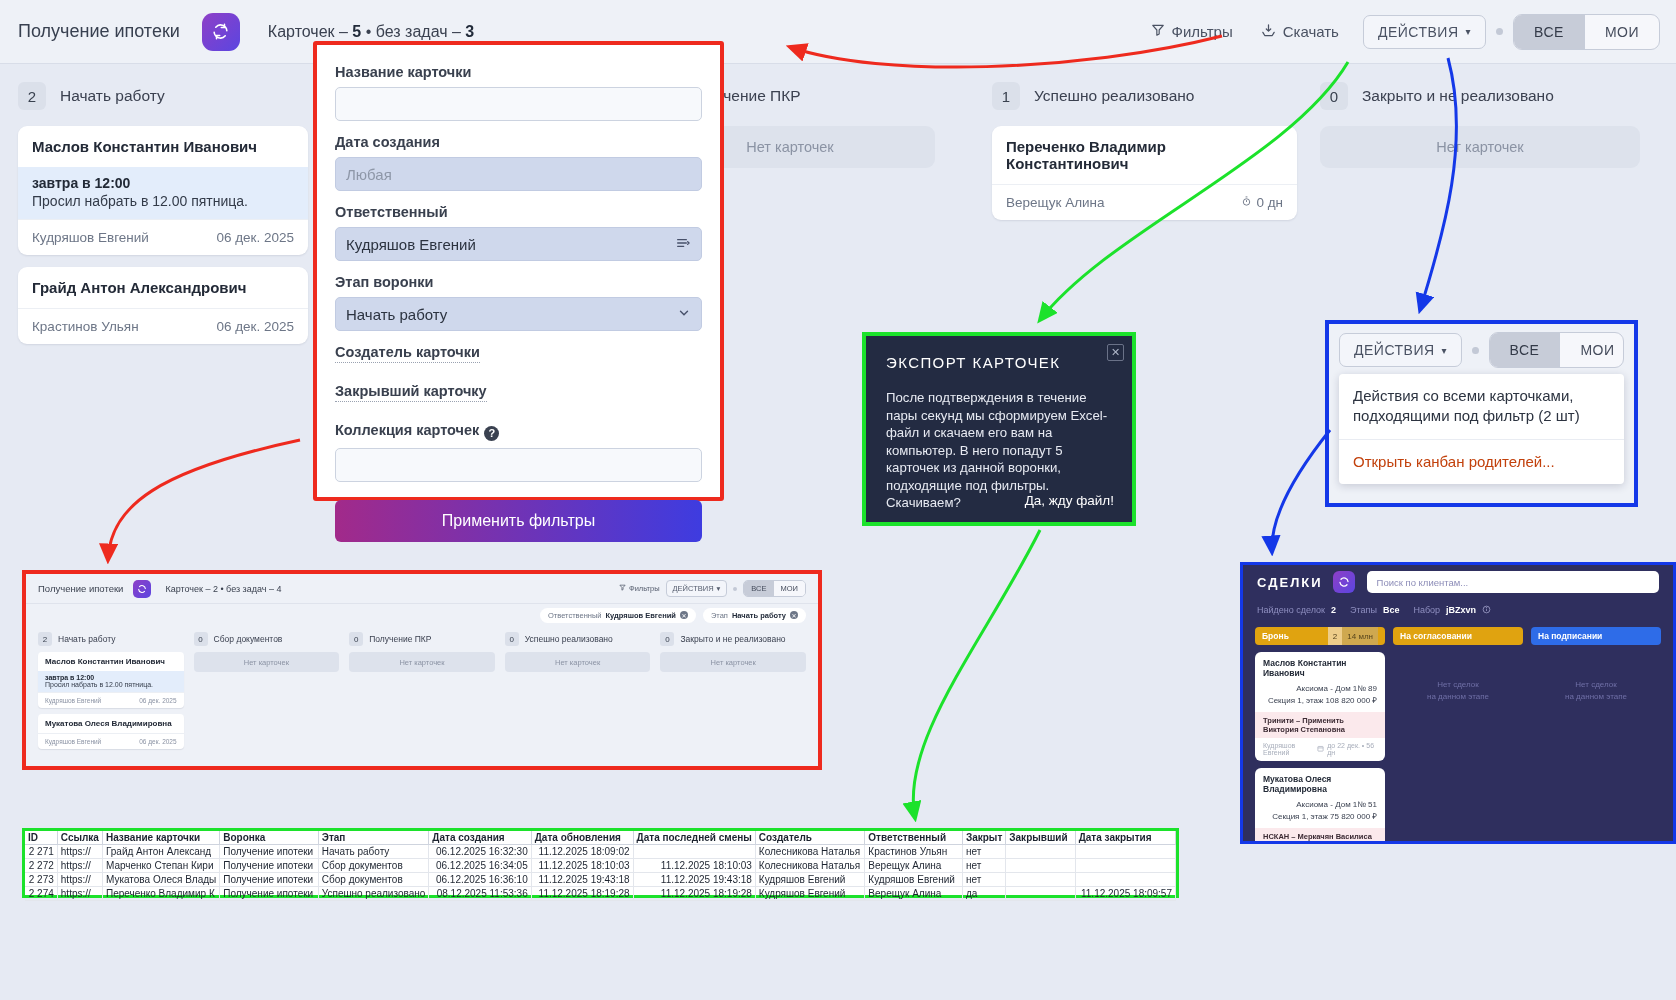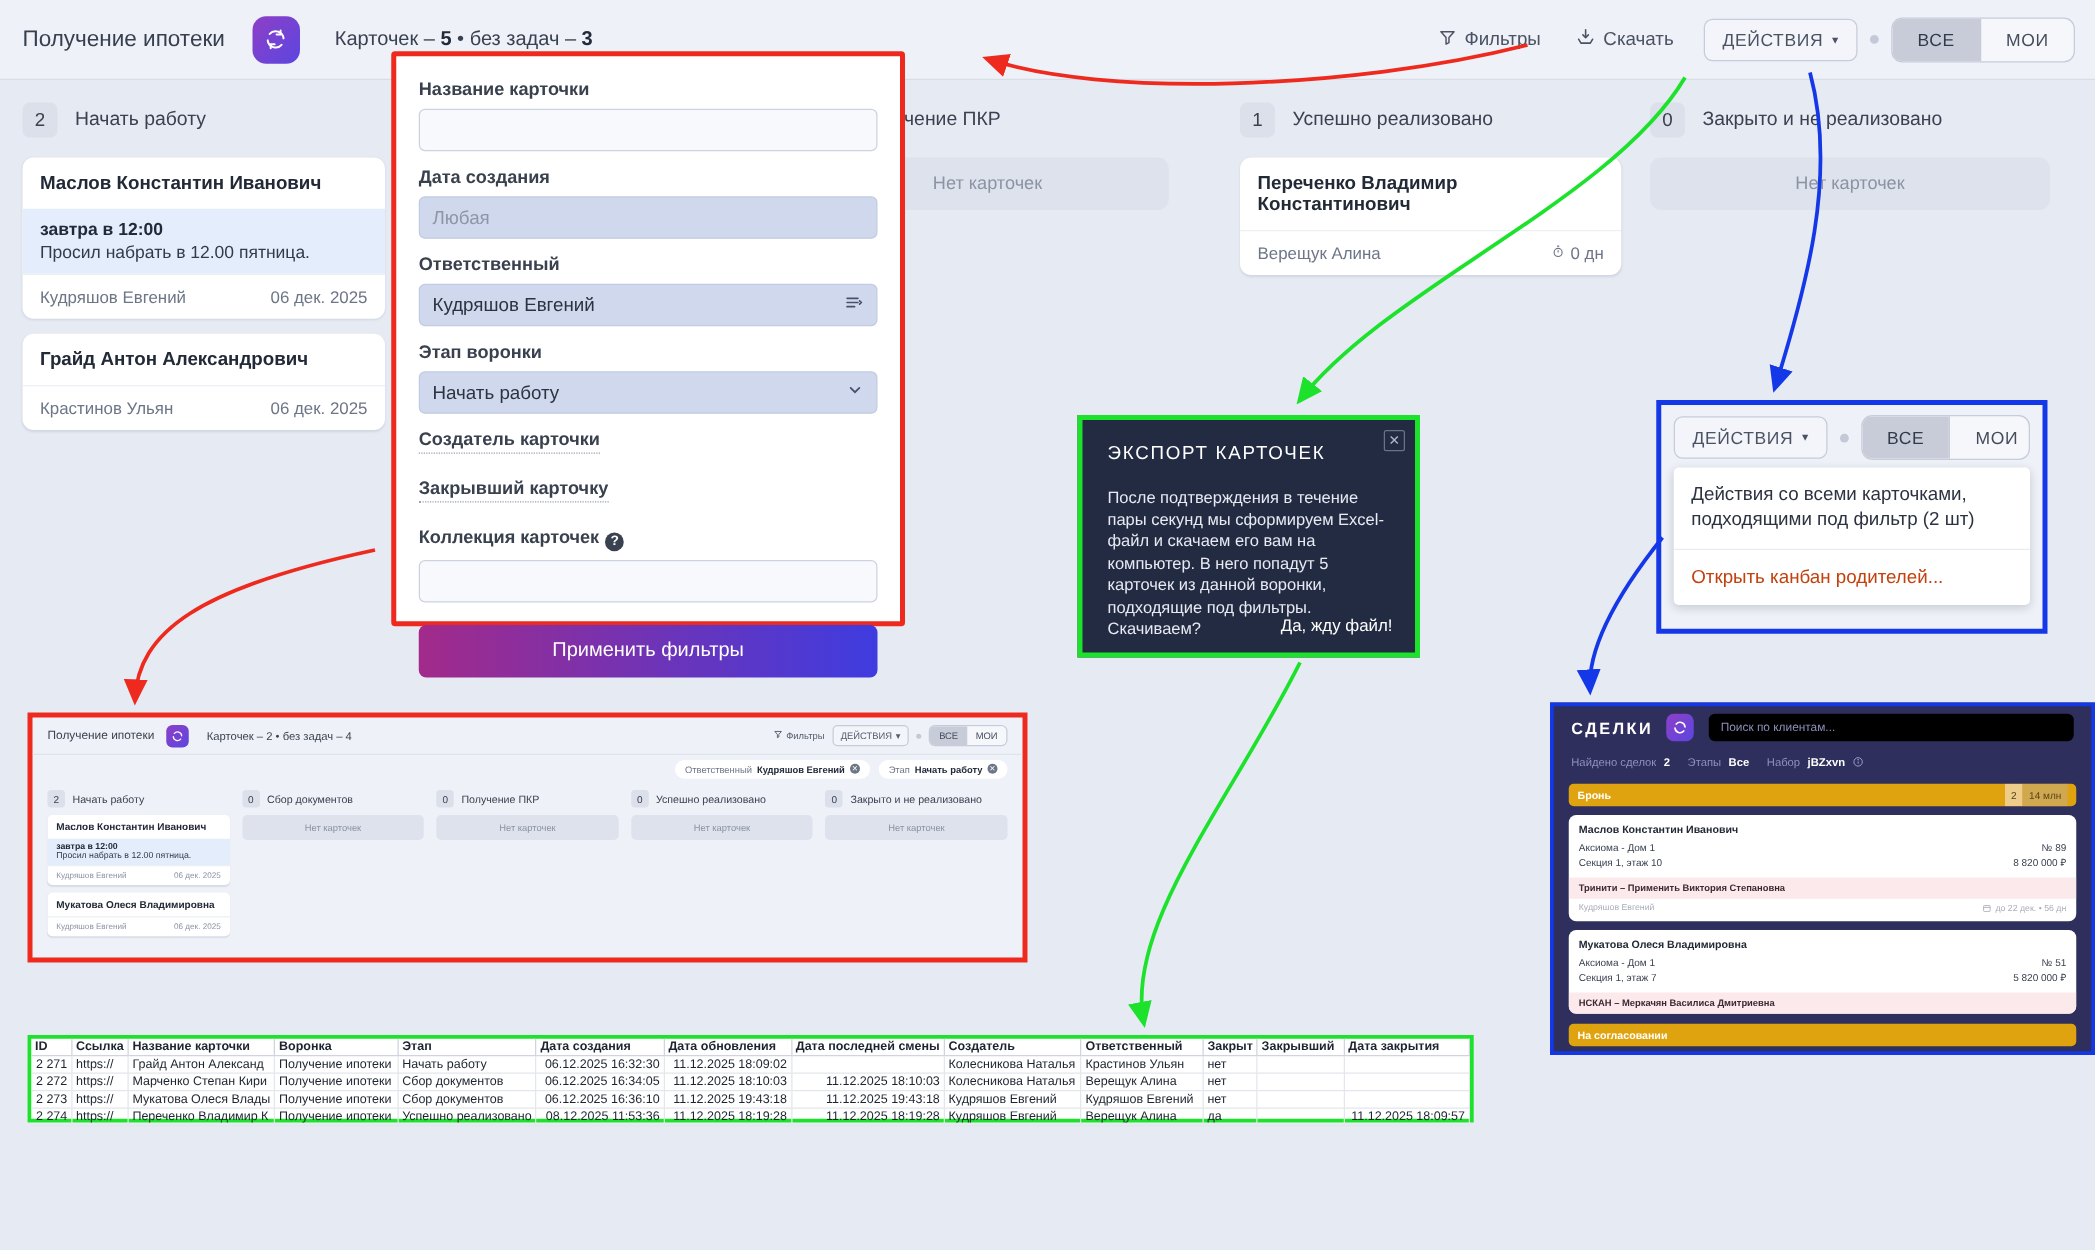--- a/index.html
+++ b/index.html
@@ -173,39 +173,39 @@
 
   
   #crm-panel {
     left:1240px; top:562px; width:436px; height:282px;
     background:#2f2f5e; border:3px solid #1438e8; overflow:hidden;
   }
   .crm-top { height:34px; display:flex; align-items:center; padding:0 14px; }
   .crm-logo-txt { font-size:13px; letter-spacing:2px; color:#fff; font-weight:bold; }
   .crm-logo { width:22px;height:22px;border-radius:6px;margin-left:10px;
     background:linear-gradient(135deg,#8e3fc7,#5b46e0);display:flex;align-items:center;justify-content:center;color:#fff;font-size:11px;}
-  .crm-search { margin-left:12px; flex:1; height:22px; border-radius:5px; background:#000000;
+  .crm-search { margin-left:12px; flex:1; height:22px; border-radius:5px; background:#ffffff;
     display:flex;align-items:center;padding:0 10px;font-size:9.5px;color:#8d8db8;}
   .crm-meta { height:22px; display:flex;align-items:center;gap:6px;padding:0 14px;font-size:9px;color:#a5a5cf;}
   .crm-meta b { color:#fff; }
   .crm-meta span.lbl { color:#8f8fc0; }
-  .crm-cols { display:flex; gap:8px; padding:6px 12px 0;flex-direction:column; }
+  .crm-cols { display:flex; gap:8px; padding:6px 12px 0; }
   .crm-col { flex:1; }
   .crm-stage { height:18px;border-radius:4px;display:flex;align-items:center;
     padding:0 7px;font-size:8.5px;color:#fff;font-weight:bold;overflow:hidden;}
   .crm-stage.gold { background:#e0a310; }
   .crm-stage.blue { background:#2e6ce8; }
   .crm-badges { margin-left:auto; display:flex; height:100%; }
   .crm-badges span { display:flex;align-items:center;padding:0 5px;font-size:8px;font-weight:normal;}
   .crm-badges .b1 { background:#eecd8a; color:#54401a; }
   .crm-badges .b2 { background:#cfa84f; color:#57451c; }
   .crm-card { background:#fff;border-radius:6px;margin-top:7px;overflow:hidden; }
   .crm-card .nm { font-size:8.5px;font-weight:bold;color:#232a37;padding:6px 8px 5px;}
   .crm-card .rows { padding:0 8px 6px; }
-  .crm-row { display:flex;justify-content:space-between;font-size:8px;color:#3a4150;line-height:1.45;}
+  .crm-row { display:flex;justify-content:flex-end;font-size:8px;color:#3a4150;line-height:1.45;}
   .crm-tag { background:#fbe9ec;padding:4px 8px;font-size:7.5px;font-weight:bold;color:#3b2a33;}
   .crm-foot { display:flex;justify-content:space-between;padding:4px 8px 5px;font-size:7px;color:#a8aebb;}
   .crm-none { text-align:center;font-size:8px;color:#6f6fa6;line-height:1.5;margin-top:34px;}
 
   
   #arrows { left:0; top:0; width:1676px; height:1000px; pointer-events:none; }
 </style>
 </head>
 <body>
 

